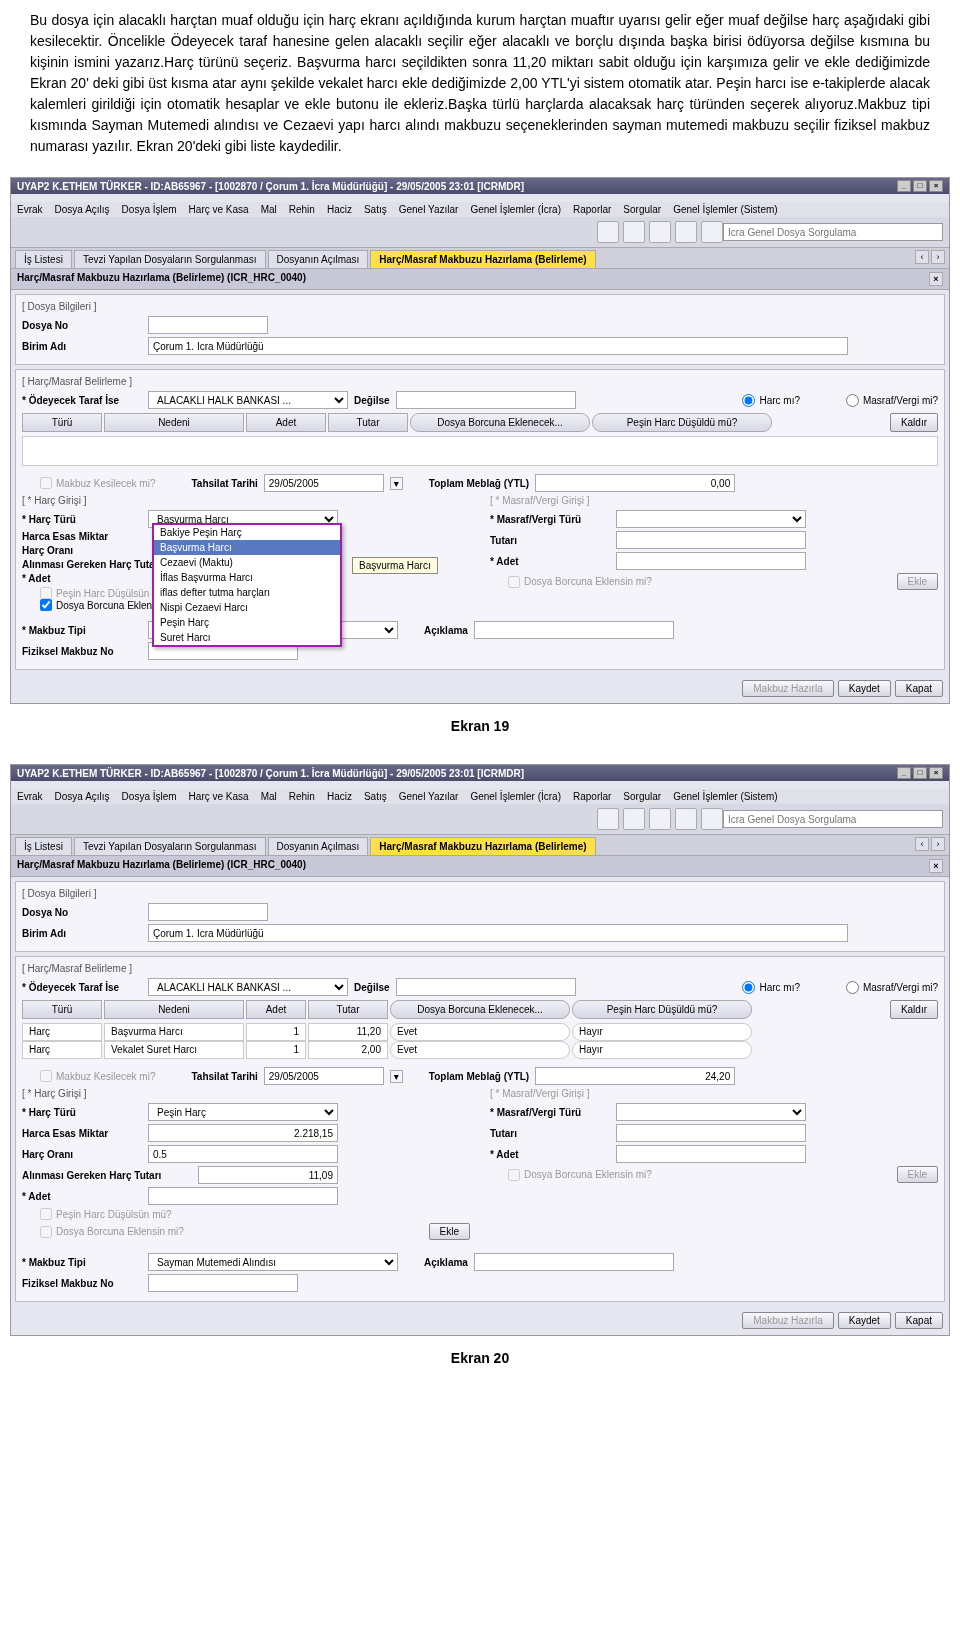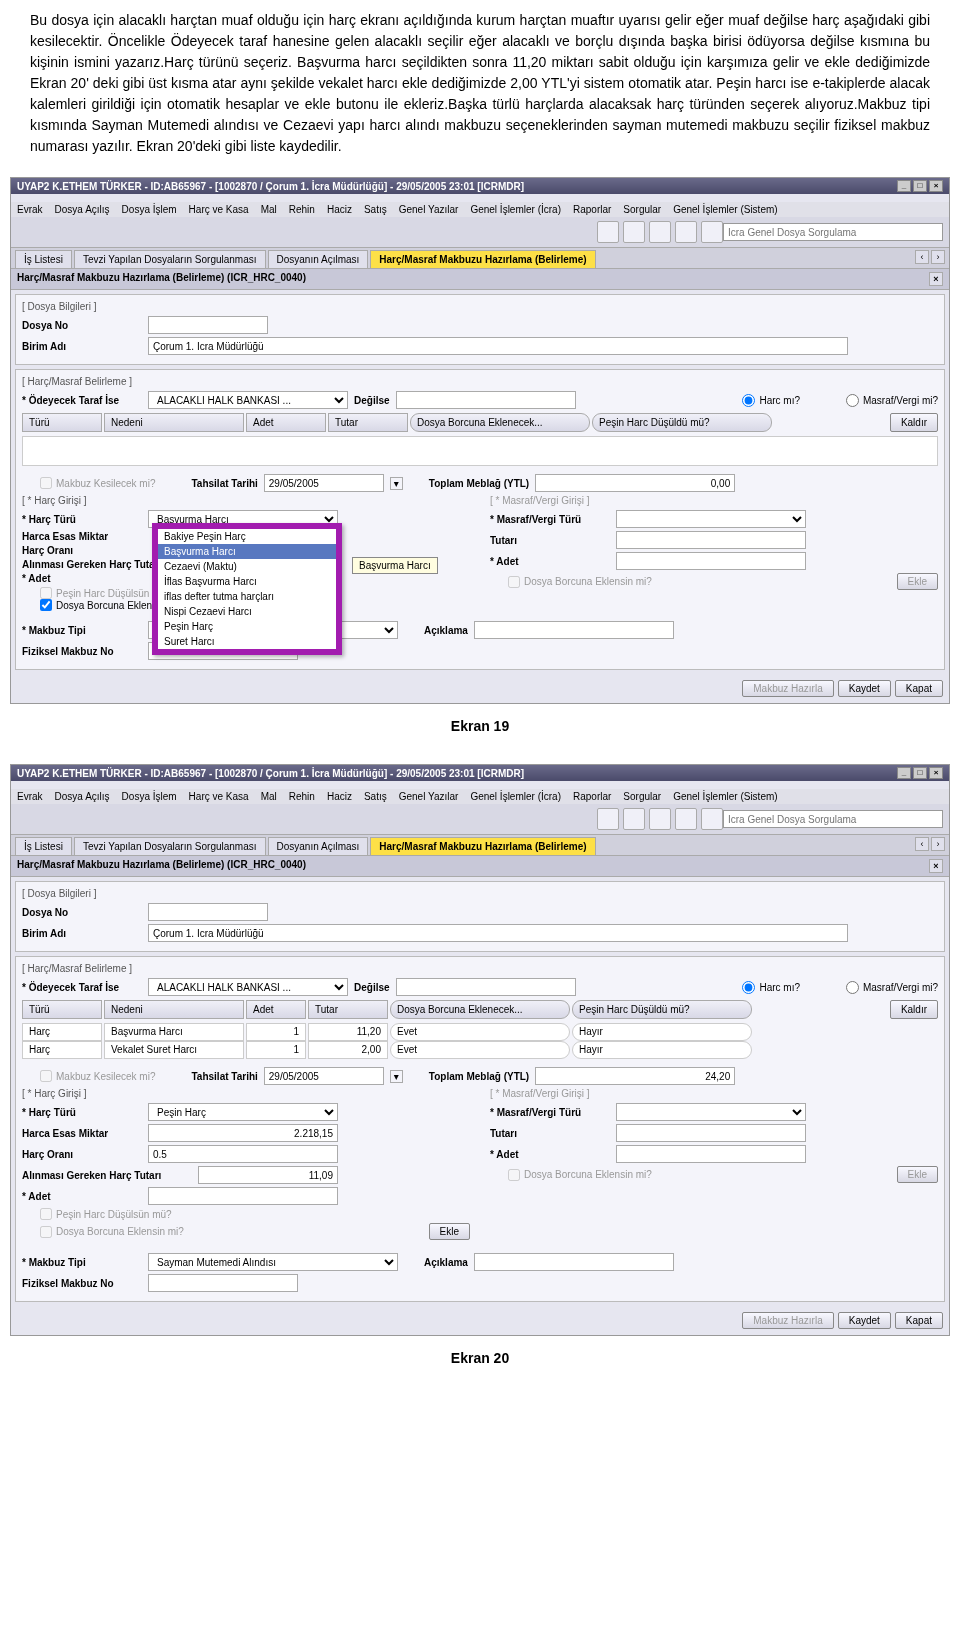--- a/index.html
+++ b/index.html
@@ -24,26 +24,26 @@
 .subtitle .xbtn { width: 14px; height: 14px; background: #e0e0ec; border: 1px solid #aaa; text-align: center; line-height: 12px; font-size: 9px; }
 .panel { background: #f4f4fa; border: 1px solid #bbb; margin: 4px; padding: 6px; }
 .panel-title { font-size: 10px; color: #555; margin-bottom: 4px; }
 .row { display: flex; align-items: center; gap: 6px; margin: 3px 0; font-size: 10px; }
 .row label { width: 120px; font-weight: bold; }
 .row label.nm { width: auto; }
 .inp { border: 1px solid #aaa; background: #fff; height: 18px; padding: 0 4px; font-size: 10px; }
 .btn { border: 1px solid #888; background: linear-gradient(#f8f8ff, #d8d8e4); padding: 2px 10px; font-size: 10px; cursor: default; border-radius: 2px; }
 .btn.dis { color: #999; }
 .hdrrow { display: flex; gap: 2px; margin: 4px 0; }
-.hdrcell { background: linear-gradient(#f0f0f8, #d8d8e6); border: 1px solid #aaa; padding: 3px 6px; font-size: 10px; text-align: left; }
+.hdrcell { background: linear-gradient(#f0f0f8, #d8d8e6); border: 1px solid #aaa; padding: 3px 6px; font-size: 10px; text-align: center; }
 .datarow { display: flex; gap: 2px; font-size: 10px; }
 .datacell { border: 1px solid #ccc; background: #fff; padding: 2px 6px; height: 18px; }
 .cols { display: flex; gap: 20px; }
 .col { flex: 1; }
-.dropdown-open { position: absolute; background: #fff; border: 6px solid #a21caf; box-shadow: 2px 2px 4px rgba(0,0,0,0.3); width: 190px; z-index: 10; }
+.dropdown-open { position: absolute; background: #fff; border: 2px solid #a21caf; box-shadow: 2px 2px 4px rgba(0,0,0,0.3); width: 190px; z-index: 10; }
 .dropdown-open div { padding: 2px 6px; font-size: 10px; }
 .dropdown-open div.sel { background: #5878c0; color: #fff; }
 .tooltip { position: absolute; background: #fffde0; border: 1px solid #888; padding: 2px 6px; font-size: 10px; z-index: 11; }
 .chk { display: flex; align-items: center; gap: 4px; font-size: 10px; margin-left: 18px; }
 .chk input { width: 12px; height: 12px; }
 .bottombtns { display: flex; justify-content: flex-end; gap: 4px; padding: 6px; }
 .radio { display: flex; align-items: center; gap: 4px; font-size: 10px; }
 .caption { text-align: center; font-weight: bold; font-size: 14px; margin: 14px 0 30px; }
 .fill { flex: 1; }
 .w60 { width: 60px; } .w80 { width: 80px; } .w140 { width: 140px; } .w180 { width: 180px; border-radius: 9px; } .w60b { width: 60px; text-align: right; }

